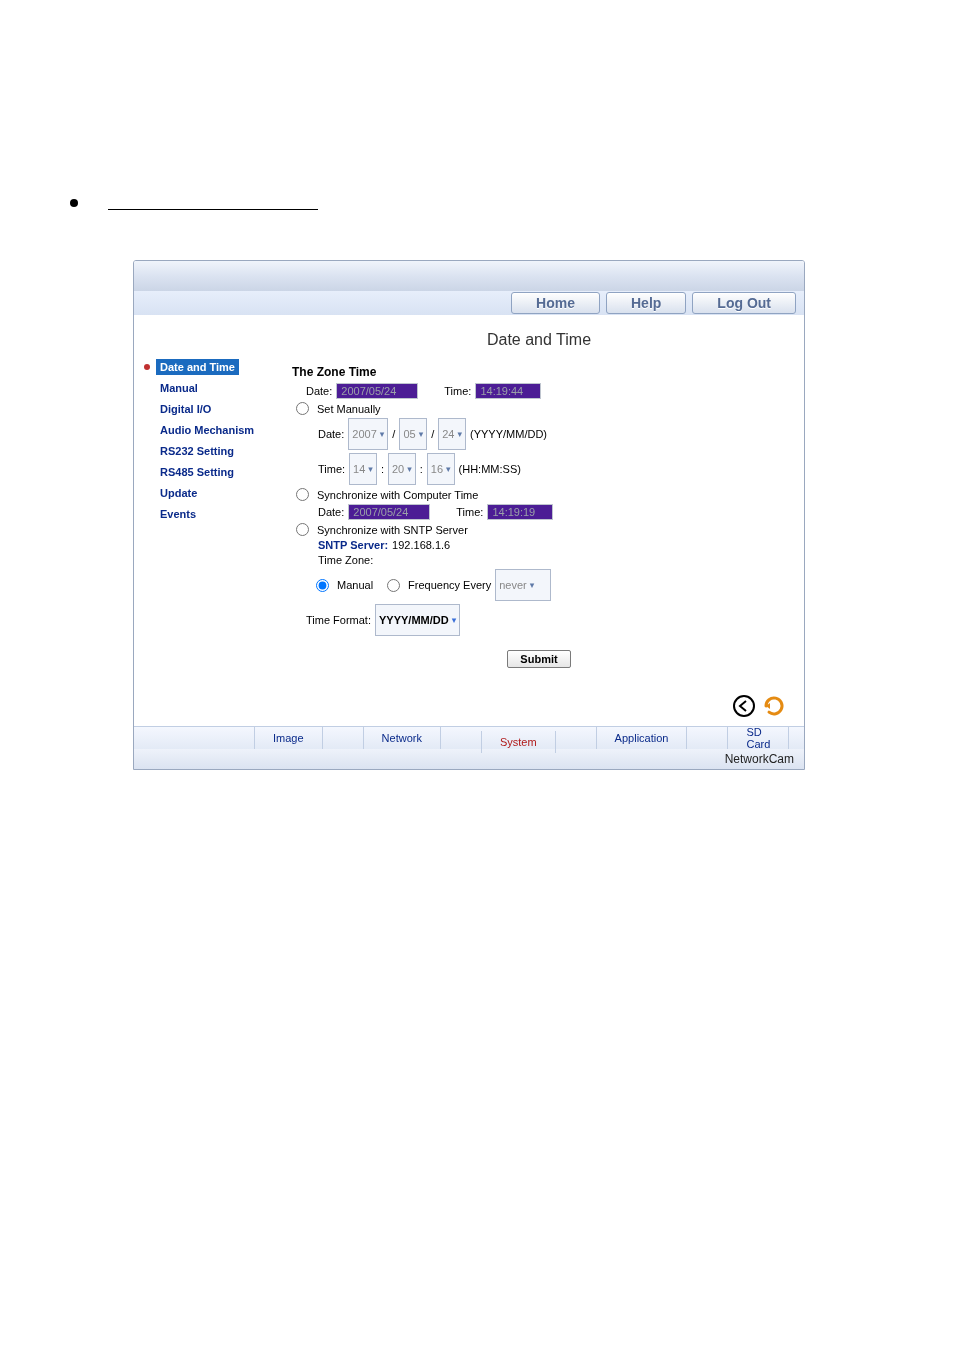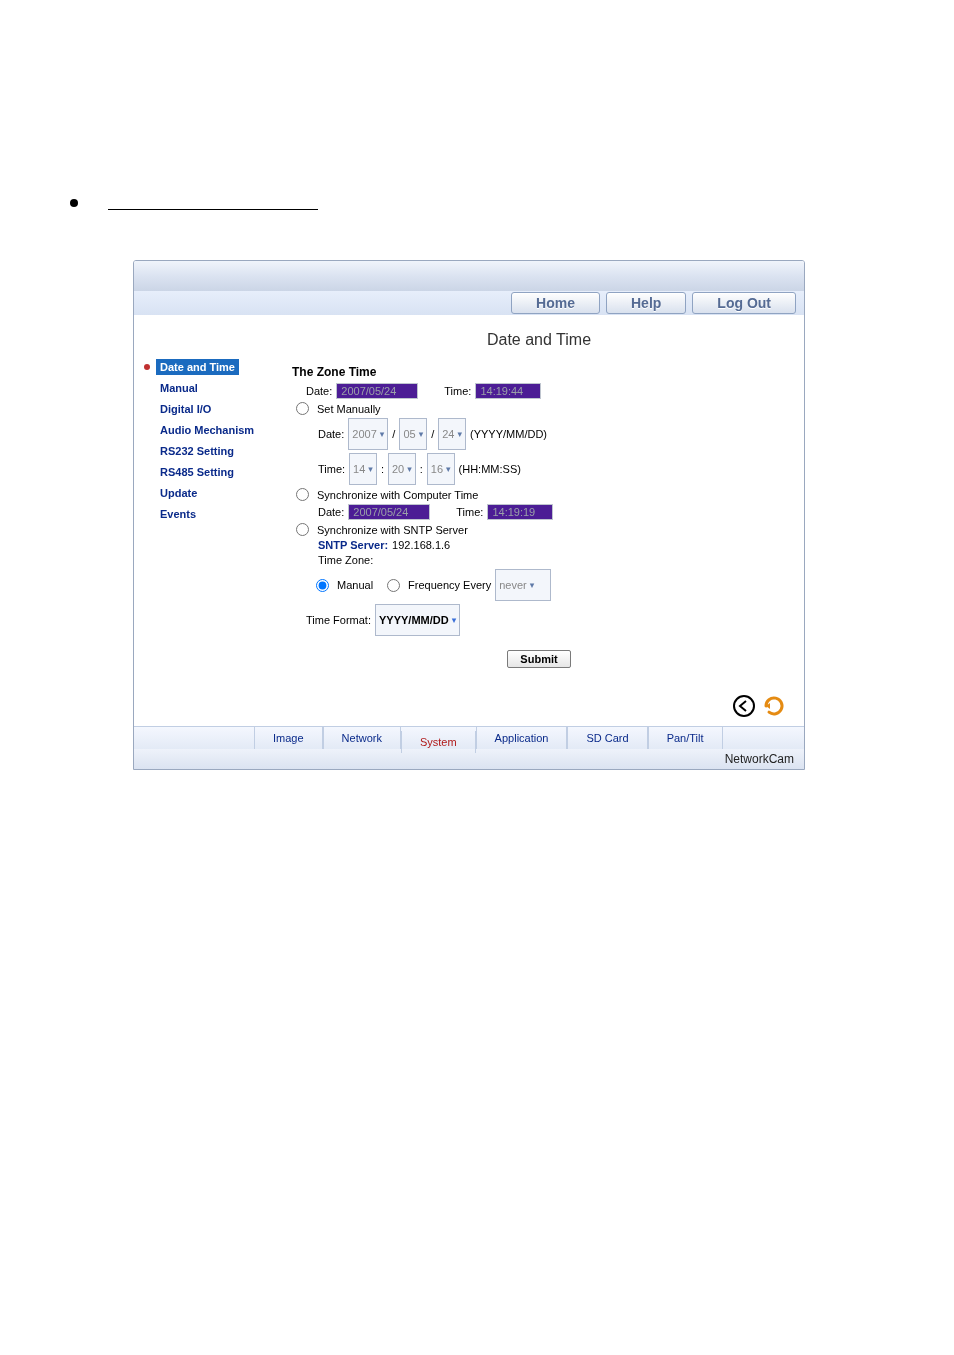--- a/index.html
+++ b/index.html
@@ -28,21 +28,21 @@
   input[type=radio]{margin:0 4px 0 0;vertical-align:middle;}
   .lbl{font-size:11px;}
   .indent{margin-left:26px;}
   .bold{font-weight:bold;}
   .link-blue{color:#0a2a8a;}
   .submit-row{text-align:center;margin:14px 0 4px;}
   .submit-btn{background:linear-gradient(#fff,#e6e6e6);border:1px solid #7a7a7a;border-radius:2px;padding:2px 12px;font-size:11px;cursor:pointer;font-weight:bold;}
   .bottom-icons{display:flex;justify-content:flex-end;align-items:center;padding:6px 18px 8px;gap:6px;}
   .back-ico{width:24px;height:24px;}
   .refresh-ico{width:24px;height:24px;}
-  .bottom-tabs{display:flex;background:linear-gradient(#f4f7fe,#e3eaf6);border-top:1px solid #c1cee3;height:22px;align-items:center;padding-left:120px;}
+  .bottom-tabs{display:flex;background:linear-gradient(#f4f7fe,#e3eaf6);border-top:1px solid #c1cee3;height:22px;align-items:center;padding-left:120px;gap:40px;}
   .btab{font-size:11px;color:#0a2a8a;padding:0 18px;height:22px;display:flex;align-items:center;cursor:pointer;border-left:1px solid #c1cee3;border-right:1px solid #c1cee3;}
   .btab.active{color:#b01818;margin-top:7px;}
   .footer{background:linear-gradient(#eef2fa,#dbe3f1);height:20px;display:flex;justify-content:flex-end;align-items:center;padding-right:10px;color:#222;font-size:12px;}
 </style>
 </head>
 <body>
 <div class="page">
 
 <div class="bullet-row">
   <div class="bullet-dot"></div>

